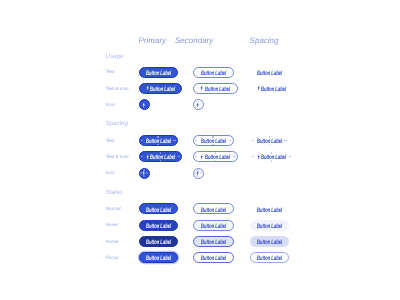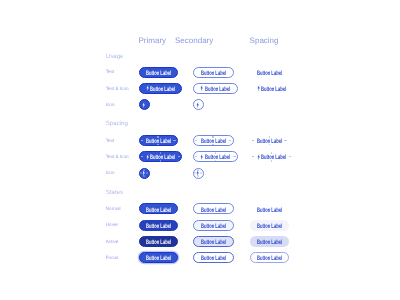--- a/index.html
+++ b/index.html
@@ -1,19 +1,19 @@
 <!DOCTYPE html>
 <html><head>
 <meta charset="utf-8">
 <style>
   html,body{margin:0;padding:0;}
   body{width:400px;height:300px;background:#ffffff;overflow:hidden;
        font-family:"Liberation Sans",sans-serif;
        -webkit-font-smoothing:antialiased;text-rendering:geometricPrecision;}
-  .sheet{position:relative;width:384px;height:300px;}
+  .sheet{position:relative;width:384px;height:300px;font-style:italic;}
 
   .colhead{position:absolute;font-size:8px;color:#8a9ae0;font-weight:400;white-space:nowrap;
            line-height:1;}
   .sectitle{position:absolute;font-size:6.1px;color:#b3bce9;white-space:nowrap;line-height:1;}
   .rowlabel{position:absolute;font-size:4.6px;color:#98a6e2;white-space:nowrap;line-height:1;}
 
   .btn{position:absolute;display:inline-flex;align-items:center;justify-content:center;
        border-radius:99px;box-sizing:border-box;white-space:nowrap;height:11px;}
   .lbl{display:inline-block;font-size:6.4px;font-weight:700;line-height:1;
        transform:scaleX(0.646) translateY(1.75px);transform-origin:center;margin:0 -6.92px;}

